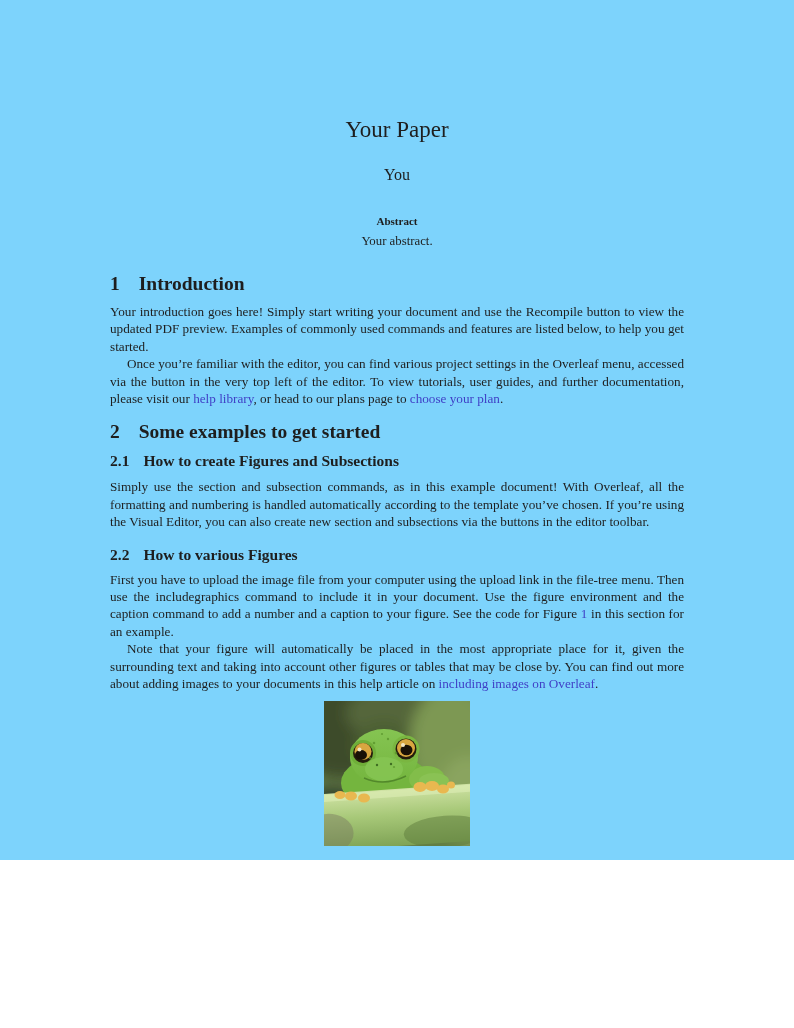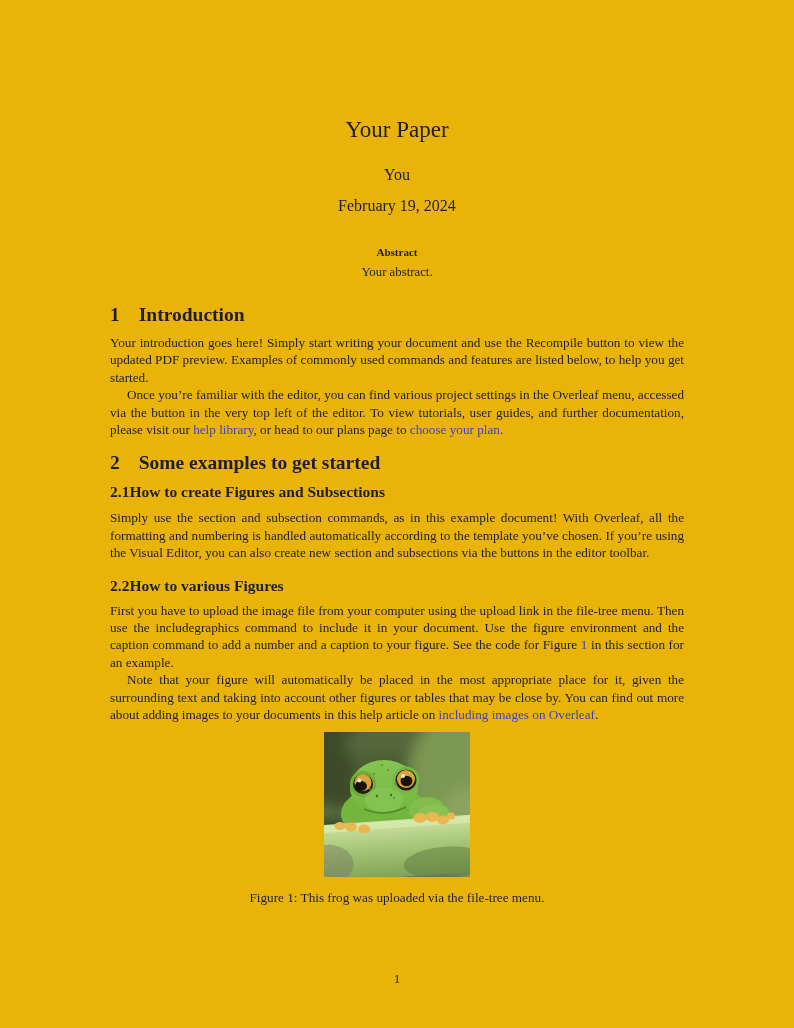--- a/index.html
+++ b/index.html
@@ -1,59 +1,58 @@
 <!DOCTYPE html>
 <html style="--text: #1e1e1e; --link-blue: #3f3fc6; --frog-green: #74b53e; --frog-green-light: #85c452; --frog-green-dark: #559028; --eye-gold: #d8a640; --eye-pupil: #191006; --toe-yellow: #e9b850; --branch-light: #cfe2a4; --branch-mid: #a7c878; --branch-dark: #7fa355; --bg-dark-olive: #3c4b29; --bg-olive: #55663a; --bg-green: #7d9852; --bg-light-green: #8aa45e;"><head>
 <meta charset="utf-8">
 <style>
   html, body { margin: 0; padding: 0; background: #ffffff; }
   .page {
     position: relative;
     width: 794px;
-    height: 1028px;
-    background: #eab308;
+    height: 860px;
+    background: #7dd3fc;
     font-family: "Liberation Serif", "DejaVu Serif", serif;
     color: var(--text, #1e1e1e);
     overflow: hidden;
   }
   .content {
     position: absolute;
     left: 110px;
     top: 0;
     width: 574px;
   }
   .title   { margin: 116px 0 0; text-align: center; font-size: 23px; line-height: 27px; font-weight: 400; }
   .author  { margin: 22px 0 0;  text-align: center; font-size: 16px; line-height: 19px; }
   .date    { margin: 12px 0 0;  text-align: center; font-size: 16px; line-height: 19px; }
   .abs-h   { margin: 29px 0 0;  text-align: center; font-size: 11px; line-height: 16px; font-weight: 700; }
   .abs-t   { margin: 5px 42px 0; font-size: 12.8px; line-height: 15px; text-align: center; }
   .h1      { margin: 23px 0 0; font-size: 19.5px; line-height: 23px; font-weight: 700; }
   .h1.s2   { margin-top: 13px; }
   .h1 .snum { display: inline-block; margin-right: 19px; }
   .h2      { margin: 8px 0 0; font-size: 15.5px; line-height: 19px; font-weight: 700; }
   .h2.f22  { margin-top: 14px; }
-  .h2 .snum { display: inline-block; }
+  .h2 .snum { display: inline-block; margin-right: 14px; }
   .para    { margin: 0; font-size: 13.2px; line-height: 17.4px; text-align: justify; }
   .mt9 { margin-top: 8px; } .mt8 { margin-top: 8px; } .mt7 { margin-top: 7px; }
   .ind { text-indent: 17px; }
   a.doclink { color: var(--link-blue, #3f3fc6); text-decoration: none; cursor: pointer; }
   .figure  { margin: 8px 0 0; text-align: center; }
   .figure svg { display: inline-block; vertical-align: top; }
   .figcap  { margin: 12px 0 0; text-align: center; font-size: 13.2px; line-height: 17px; }
   .pageno  { position: absolute; top: 971px; left: 0; width: 100%; text-align: center; font-size: 13.2px; }
 </style>
 </head>
 <body>
 
 <div class="page">
   <div class="content">
 
     <div class="title">Your Paper</div>
     <div class="author">You</div>
-    <div class="date">February 19, 2024</div>
 
     <div class="abs-h">Abstract</div>
     <div class="abs-t">Your abstract.</div>
 
     <div class="h1"><span class="snum">1</span><span>Introduction</span></div>
 
     <p class="para mt9">Your introduction goes here! Simply start writing your document and use the Recompile button to view the updated PDF preview. Examples of commonly used commands and features are listed below, to help you get started.</p>
 
     <p class="para ind"><span>Once you’re familiar with the editor, you can find various project settings in the Overleaf menu, accessed via the button in the very top left of the editor. To view tutorials, user guides, and further documentation, please visit our </span><a class="doclink" href="#">help library</a><span>, or head to our plans page to </span><a class="doclink" href="#">choose your plan</a><span>.</span></p>
 

